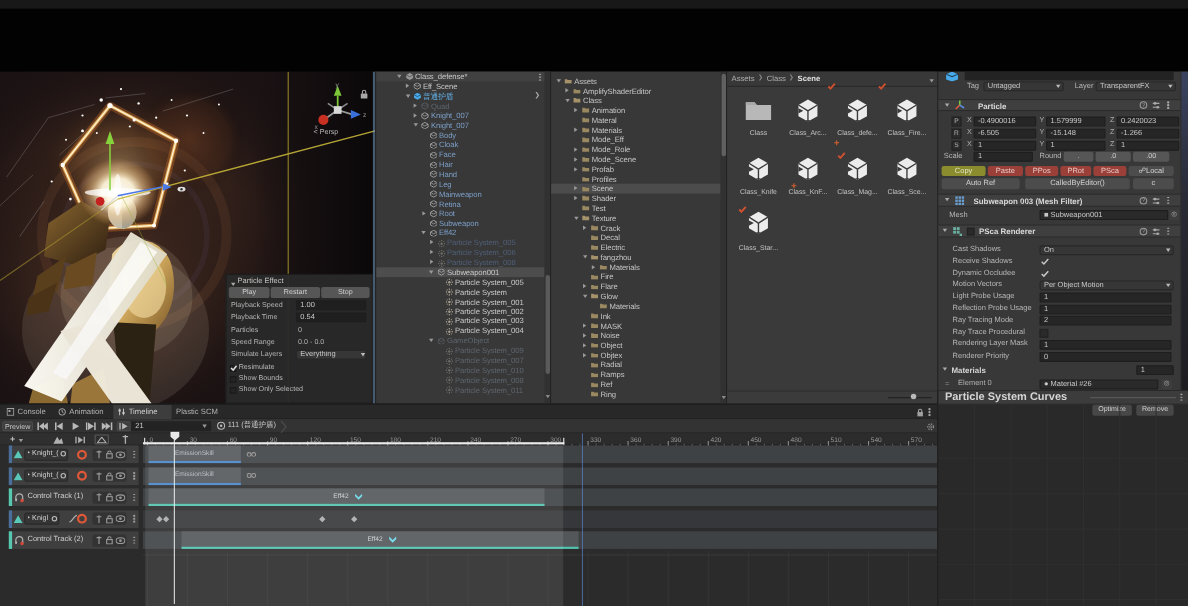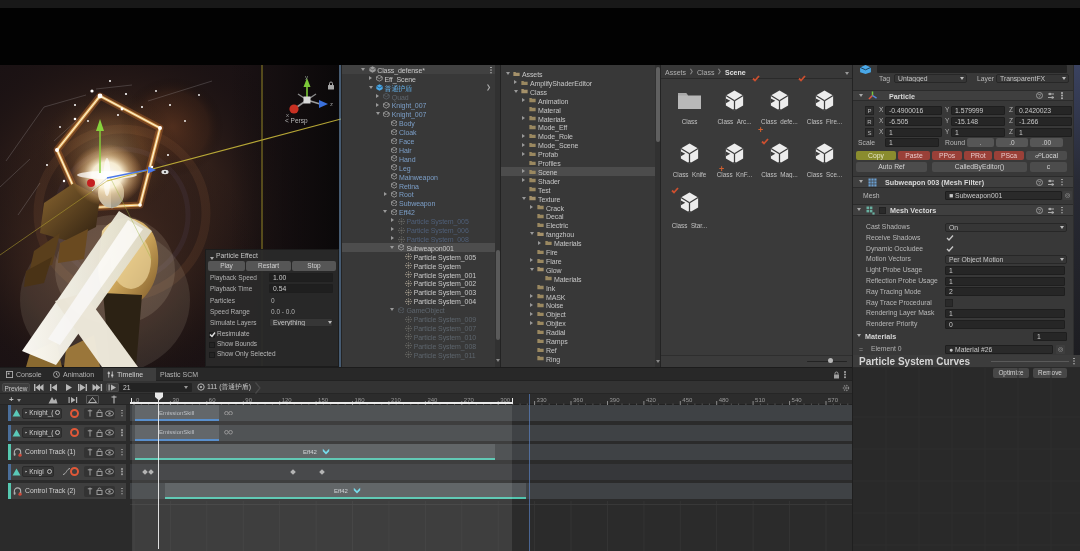--- a/index.html
+++ b/index.html
@@ -839,21 +839,21 @@
 <svg width="9" height="9" viewBox="0 0 9 9" style="position:absolute;left:13px;top:140.5px">
         <g fill="#68b0a0">
           <rect x="0.5" y="0.5" width="2.6" height="2.6"></rect>
           <rect x="3.8" y="0.5" width="2.6" height="2.6"></rect>
           <rect x="0.5" y="3.8" width="2.6" height="2.6"></rect>
           <rect x="3.8" y="3.8" width="2.6" height="2.6"></rect>
           <rect x="6.4" y="6.4" width="2.2" height="2.2"></rect>
         </g>
       </svg>
 <div style="position:absolute;left:26px;top:141.5px;width:7px;height:7px;background:#2a2a2a;border:1px solid #222"></div>
-<div style="position:absolute;left:37px;top:141px;font-size:7.2px;line-height:9.2px;color:#d8d8d8;white-space:nowrap;font-weight:bold">Mesh Vectors</div>
+<div style="position:absolute;left:37px;top:141px;font-size:7.2px;line-height:9.2px;color:#d8d8d8;white-space:nowrap;font-weight:bold">PSca Renderer</div>
 <div style="position:absolute;left:183px;top:141.5px;width:7px;height:7px;border-radius:50%;border:1px solid #999;color:#aaa;font-size:5px;text-align:center;line-height:6px">?</div>
       <svg width="8" height="8" viewBox="0 0 8 8" style="position:absolute;left:194px;top:141.5px">
         <g stroke="#aaa" stroke-width="1">
           <line x1="1" y1="2" x2="7" y2="2"></line>
           <line x1="1" y1="5.5" x2="7" y2="5.5"></line>
         </g>
         <circle cx="3" cy="2" r="1.2" fill="#aaa"></circle>
         <circle cx="5.5" cy="5.5" r="1.2" fill="#aaa"></circle>
       </svg>
       <div style="position:absolute;left:208px;top:141.5px;width:1.6px;height:1.6px;border-radius:50%;background:#aaa;box-shadow:0 2.6px 0 #aaa,0 5.2px 0 #aaa"></div>

